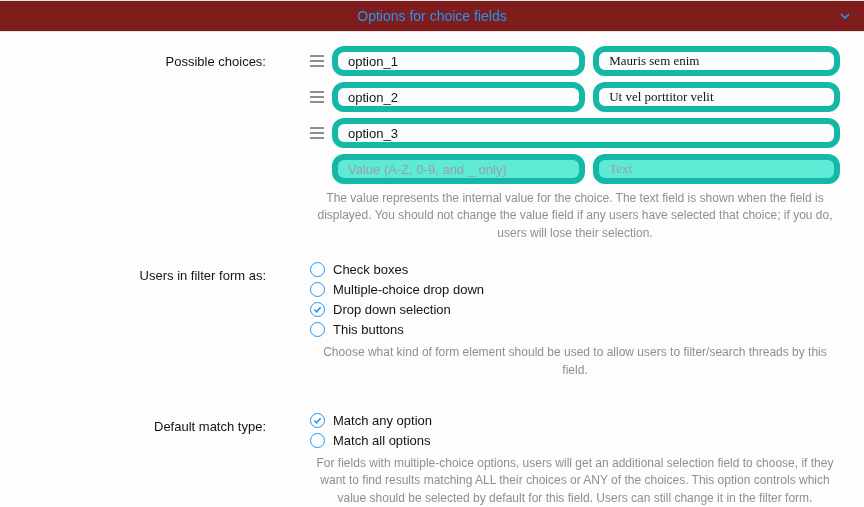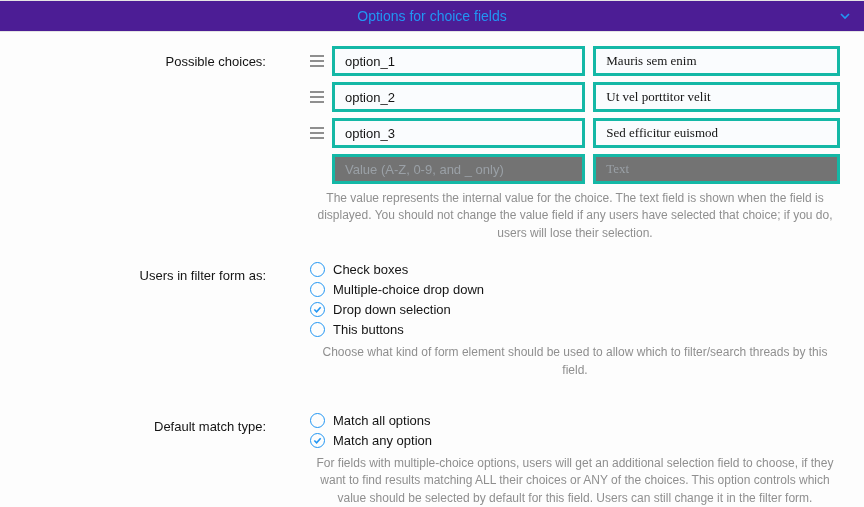--- a/index.html
+++ b/index.html
@@ -4,21 +4,21 @@
 <style>
   * { box-sizing: border-box; margin: 0; padding: 0; }
   body {
     font-family: -apple-system, BlinkMacSystemFont, "Segoe UI", Helvetica, Arial, sans-serif;
     font-size: 13px;
     color: #141414;
     background: #fdfdfd;
     width: 864px;
   }
   .section-header {
-    background: #4c1d95;
+    background: #7f1d1d;
     border: 1px solid #e4e4e4;
     border-left: none;
     border-right: none;
     padding: 7px 16px;
     color: #2196f3;
     font-size: 14px;
     position: relative;
     text-align: center;
   }
   .section-header .chevron {
@@ -58,32 +58,32 @@
     width: 14px;
     color: #7a7a7a;
     cursor: grab;
     display: flex;
     align-items: center;
     line-height:0;
   }
   .drag-handle svg { display:block; }
   input[type="text"] {
     height: 30px;
-    border: 3px solid #14b8a6;
-    border-radius: 0;
+    border: 6px solid #14b8a6;
+    border-radius: 12px;
     padding: 0 10px;
     font-size: 13px;
     color: #141414;
     background: #fafcfe;
   }
   input[type="text"]::placeholder { color: #9aa0a6; }
   .input-value { flex: 1.03; }
   .input-text  { flex: 1; font-family: Liberation Serif, serif; }
   .choice-row.new { padding-left: 22px; }
-  .choice-row.new input { background:#737373; }
+  .choice-row.new input { background:#5eead4; }
   .help {
     font-size: 12px;
     color: #8f8f8f;
     line-height: 1.45;
     margin-top: 4px;
     text-align: center;
   }
   .radio-option {
     display: flex;
     align-items: flex-start;
@@ -144,21 +144,20 @@
         <input type="text" class="input-text" value="Ut vel porttitor velit" style="">
       </div>
 
       <div class="choice-row">
         <span class="drag-handle">
           <svg width="14" height="12" viewBox="0 0 14 12">
               <path d="M0 1h14M0 6h14M0 11h14" stroke="#6b6b6b" stroke-width="1.6"></path>
             </svg>
         </span>
         <input type="text" class="input-value" value="option_3" style="">
-        <input type="text" class="input-text" value="Sed efficitur euismod" style="">
       </div>
 
       <div class="choice-row new">
         <input type="text" class="input-value" placeholder="Value (A-Z, 0-9, and _ only)" style="">
         <input type="text" class="input-text" placeholder="Text" style="">
       </div>
 
       <div class="help">The value represents the internal value for the choice. The text field is shown when the field is displayed. You should not change the value field if any users have selected that choice; if you do, users will lose their selection.</div>
     </div>
   </div>
@@ -181,39 +180,39 @@
               <path d="M1.5 5 L4 7.5 L8.5 2.5" fill="none" stroke="#2196f3" stroke-width="1.8"></path>
             </svg>
           </span>
         <span>Drop down selection</span>
       </div>
       <div class="radio-option">
         <span class="radio-circle"></span>
         <span>This buttons</span>
       </div>
 
-      <div class="help">Choose what kind of form element should be used to allow which to filter/search threads by this field.</div>
+      <div class="help">Choose what kind of form element should be used to allow users to filter/search threads by this field.</div>
     </div>
   </div>
 
   <div class="row" style="margin-top:28px">
     <div class="label-col">Default match type:</div>
     <div class="field-col">
 
       <div class="radio-option">
-        <span class="radio-circle"></span>
-        <span>Match all options</span>
-      </div>
-      <div class="radio-option">
         <span class="radio-circle checked">
             <svg width="9" height="9" viewBox="0 0 10 10">
               <path d="M1.5 5 L4 7.5 L8.5 2.5" fill="none" stroke="#2196f3" stroke-width="1.8"></path>
             </svg>
           </span>
         <span>Match any option</span>
+      </div>
+      <div class="radio-option">
+        <span class="radio-circle"></span>
+        <span>Match all options</span>
       </div>
 
       <div class="help">For fields with multiple-choice options, users will get an additional selection field to choose, if they want to find results matching ALL their choices or ANY of the choices. This option controls which value should be selected by default for this field. Users can still change it in the filter form.</div>
     </div>
   </div>
 
 </div>
 
 <div class="section-header">
   <span>General options</span>

